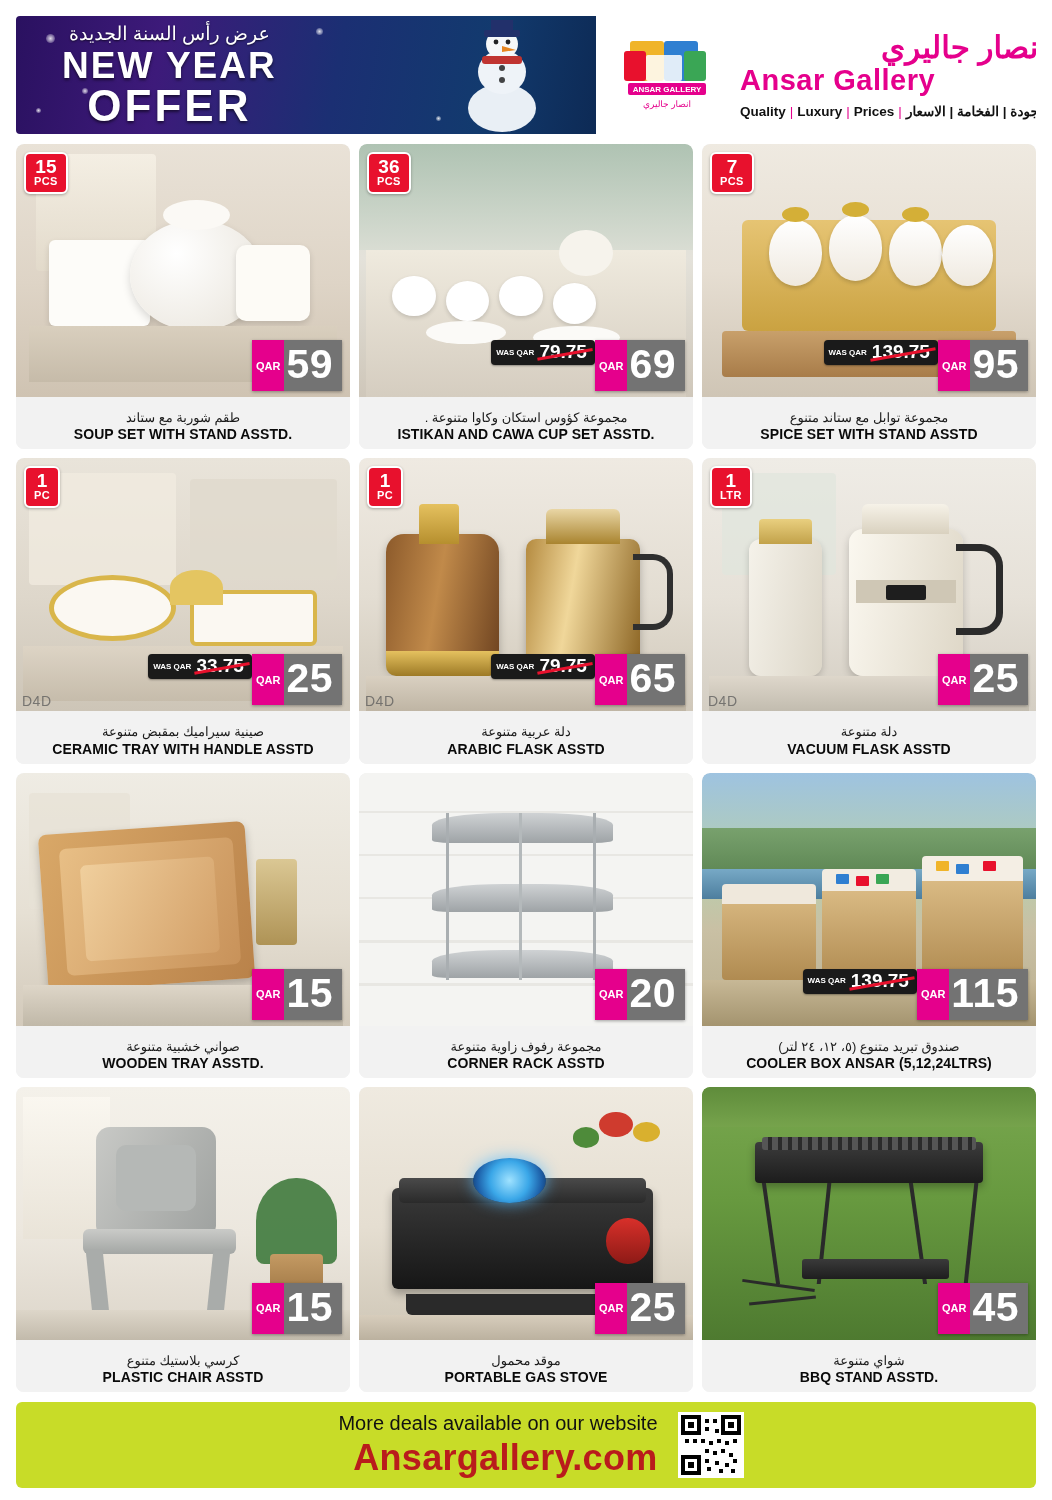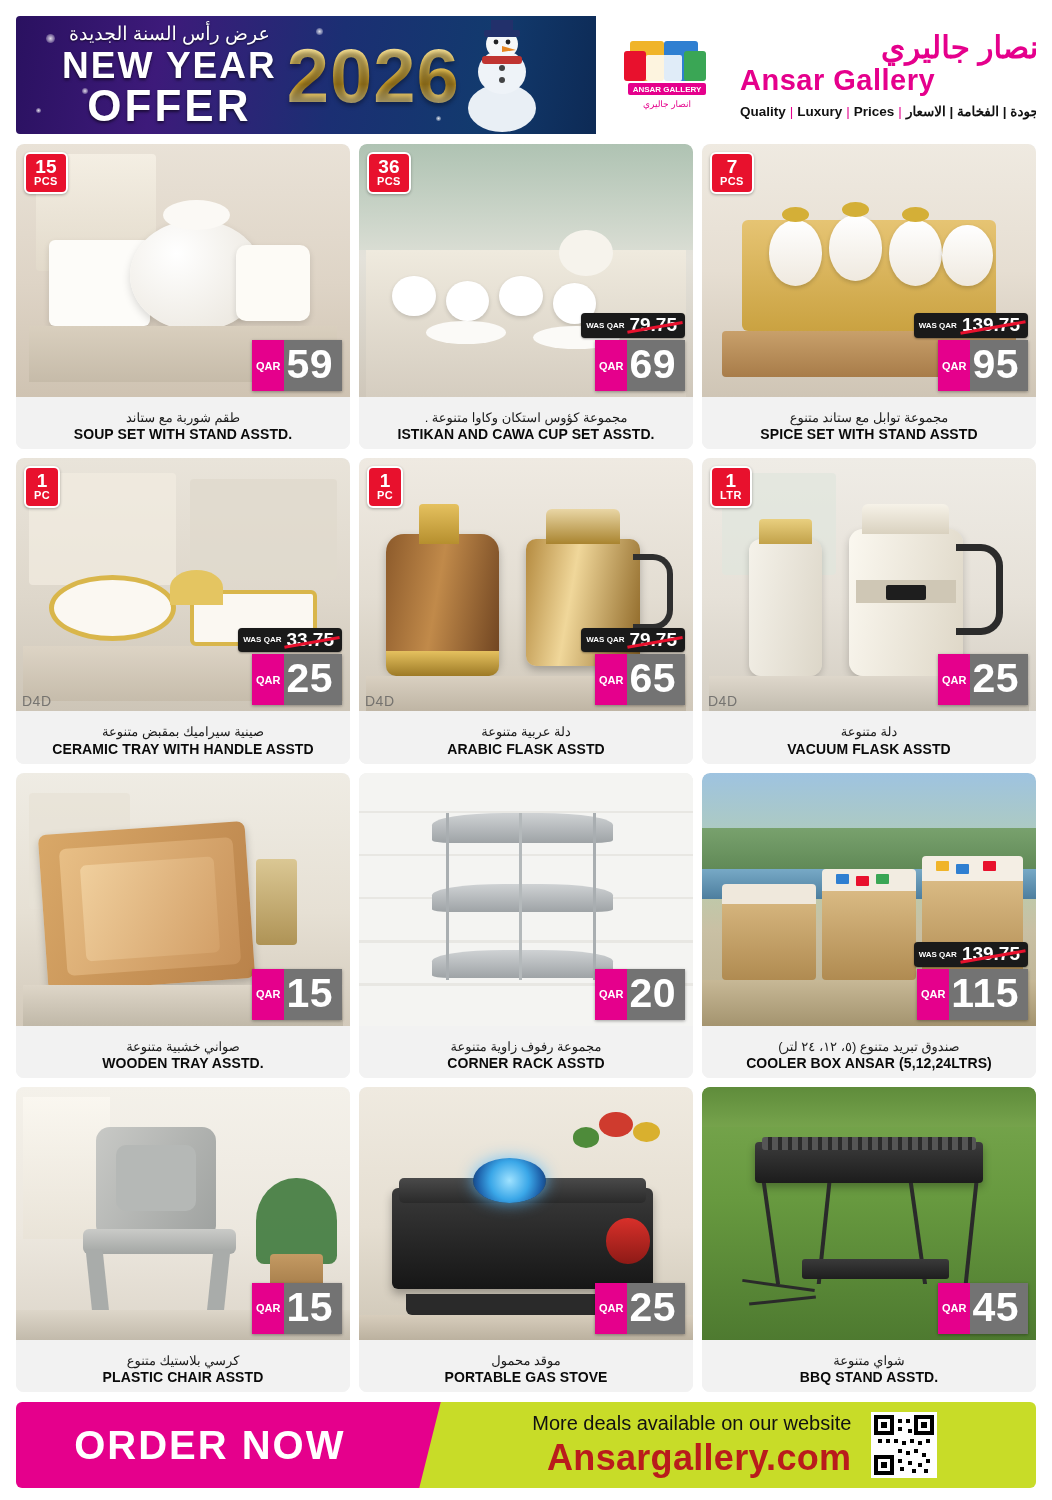--- a/index.html
+++ b/index.html
@@ -180,22 +180,22 @@
   }
   .pcs-num { font-size: 19px; font-weight: bold; line-height: .95; }
   .pcs-unit { font-size: 11px; font-weight: bold; line-height: 1; letter-spacing: .4px; }
 
   
   .price-wrap {
     position: absolute;
     right: 8px; bottom: 6px;
     z-index: 6;
     display: flex;
-    flex-direction: column;
-    align-items: flex-end;
+    flex-direction: row;
+    align-items: flex-start;
   }
   .was-box {
     display: flex;
     align-items: stretch;
     background: #1a1a1a;
     border-radius: 4px;
     overflow: hidden;
     margin-bottom: 2px;
     box-shadow: 0 1px 2px rgba(0,0,0,.35);
   }
@@ -322,21 +322,20 @@
       <div class="hdr-sparkle" style="width:6px;height:6px;left:66px;top:72px;"></div>
       <div class="hdr-sparkle" style="width:5px;height:5px;left:20px;top:92px;"></div>
       <div class="hdr-sparkle" style="width:7px;height:7px;left:300px;top:12px;"></div>
       <div class="hdr-sparkle" style="width:5px;height:5px;left:420px;top:100px;"></div>
 
       <div class="hdr-texts">
         <div class="hdr-ar">عرض رأس السنة الجديدة</div>
         <div class="hdr-newyear">NEW YEAR</div>
         <div class="hdr-offer">OFFER</div>
       </div>
-      <div class="hdr-year">2026</div>
 
       <svg class="snowman" viewBox="0 0 120 112">
         <ellipse cx="60" cy="88" rx="34" ry="24" fill="#f2f7fb"></ellipse>
         <ellipse cx="60" cy="52" rx="24" ry="22" fill="#f8fbfe"></ellipse>
         <ellipse cx="60" cy="24" rx="16" ry="15" fill="#ffffff"></ellipse>
         <rect x="42" y="10" width="36" height="7" rx="2" fill="#23306b"></rect>
         <rect x="49" y="-4" width="22" height="16" rx="2" fill="#23306b"></rect>
         <circle cx="54" cy="22" r="2.4" fill="#222"></circle>
         <circle cx="66" cy="22" r="2.4" fill="#222"></circle>
         <polygon points="60,26 74,30 60,32" fill="#f08a1e"></polygon>
@@ -720,23 +719,20 @@
       </div>
       <div class="card-caption">
         <div class="cap-ar">شواي متنوعة</div>
         <div class="cap-en">BBQ STAND ASSTD.</div>
       </div>
     </div>
 
   </div>
 
   <div class="footer">
-    <div class="foot-left">
-      <div class="order-now">ORDER NOW</div>
-    </div>
     <div class="foot-right">
       <div class="foot-texts">
         <div class="foot-more">More deals available on our website</div>
         <div class="foot-site">Ansargallery.com</div>
       </div>
       <div class="qr">
         <svg viewBox="0 0 60 60" width="60" height="60">
           <rect width="60" height="60" fill="#fff"></rect>
           <rect x="2" y="2" width="16" height="16" fill="none" stroke="#000" stroke-width="4"></rect>
           <rect x="42" y="2" width="16" height="16" fill="none" stroke="#000" stroke-width="4"></rect>

